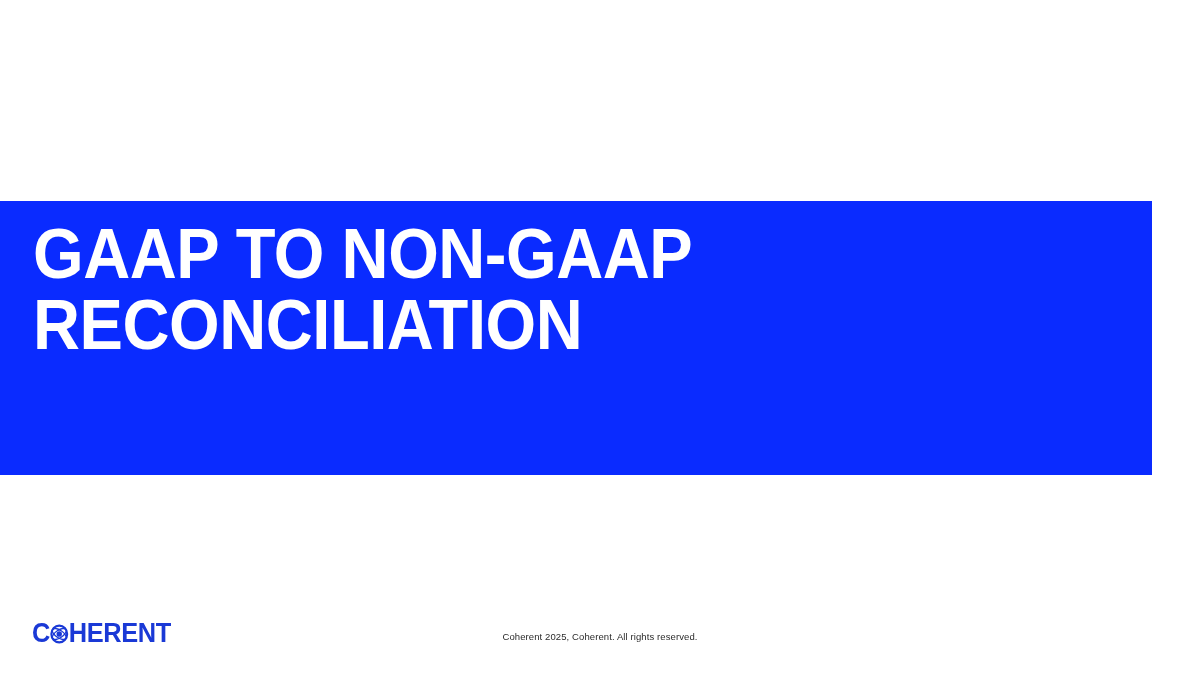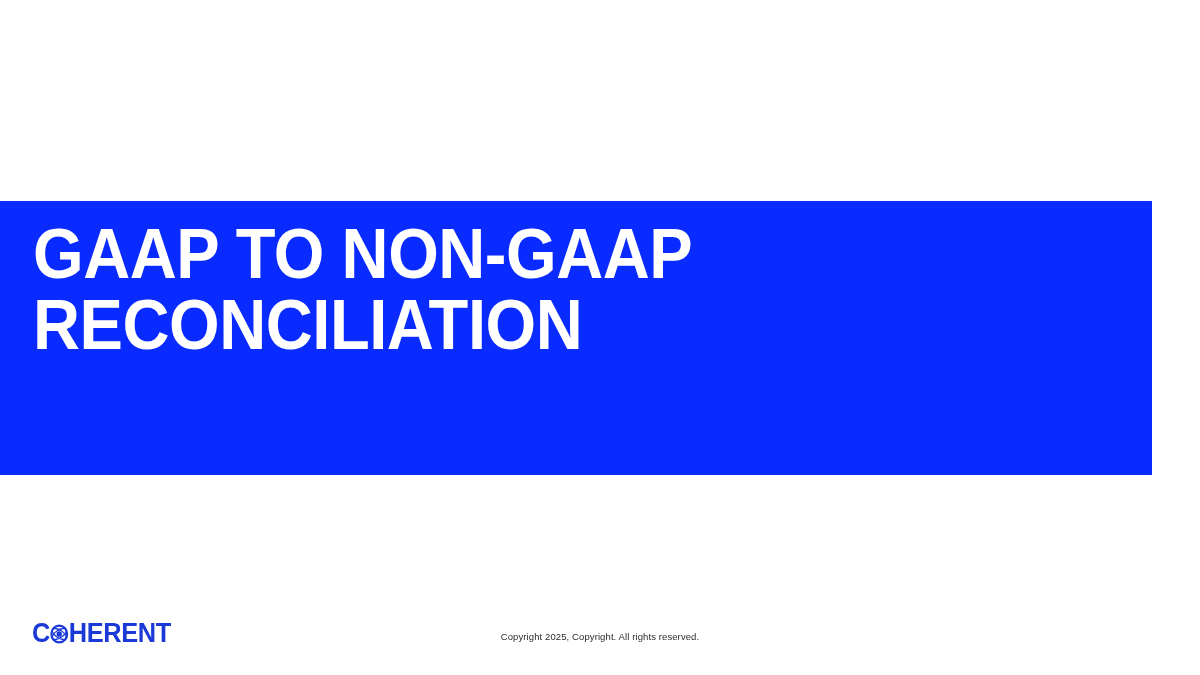--- a/index.html
+++ b/index.html
@@ -130,19 +130,19 @@
 
     <div class="logo">
       <span class="logo-text"><span class="logo-pre">C</span><span class="logo-glyph"><svg viewBox="0 0 24 24" width="22" height="22" aria-hidden="true">
               <circle cx="12" cy="12" r="9.2" fill="none" stroke="#1a39d6" stroke-width="2.4"></circle>
               <ellipse cx="12" cy="12" rx="9.2" ry="4.2" fill="none" stroke="#1a39d6" stroke-width="1.5" transform="rotate(32 12 12)"></ellipse>
               <ellipse cx="12" cy="12" rx="9.2" ry="4.2" fill="none" stroke="#1a39d6" stroke-width="1.5" transform="rotate(-32 12 12)"></ellipse>
               <circle cx="12" cy="12" r="3.1" fill="#1a39d6"></circle>
             </svg></span><span class="logo-post">HERENT</span></span>
     </div>
 
-    <div class="copyright">Copyright 2025, Copyright. All rights reserved.</div>
+    <div class="copyright">Coherent 2025, Coherent. All rights reserved.</div>
 
     <div class="page-number">7</div>
 
   </div>
 
 </div>
 
 </body></html>

